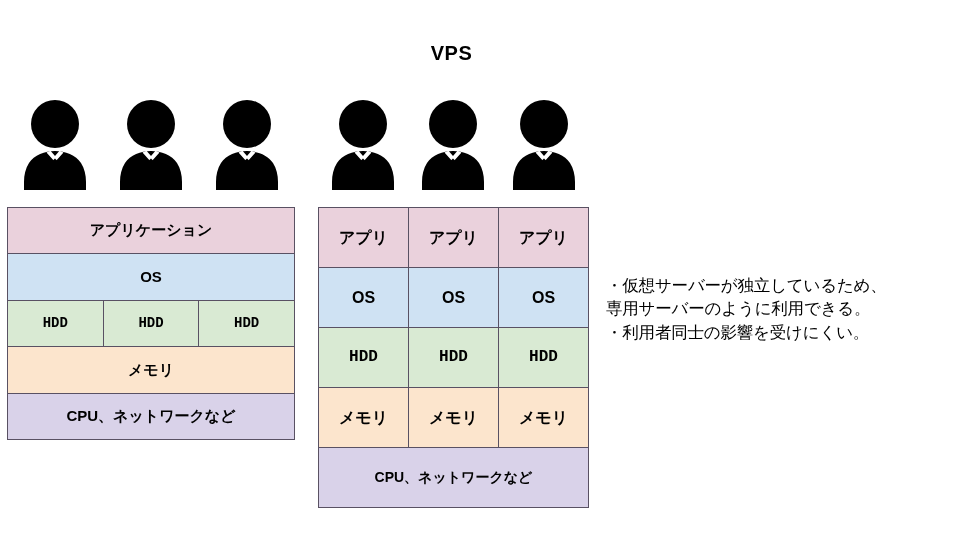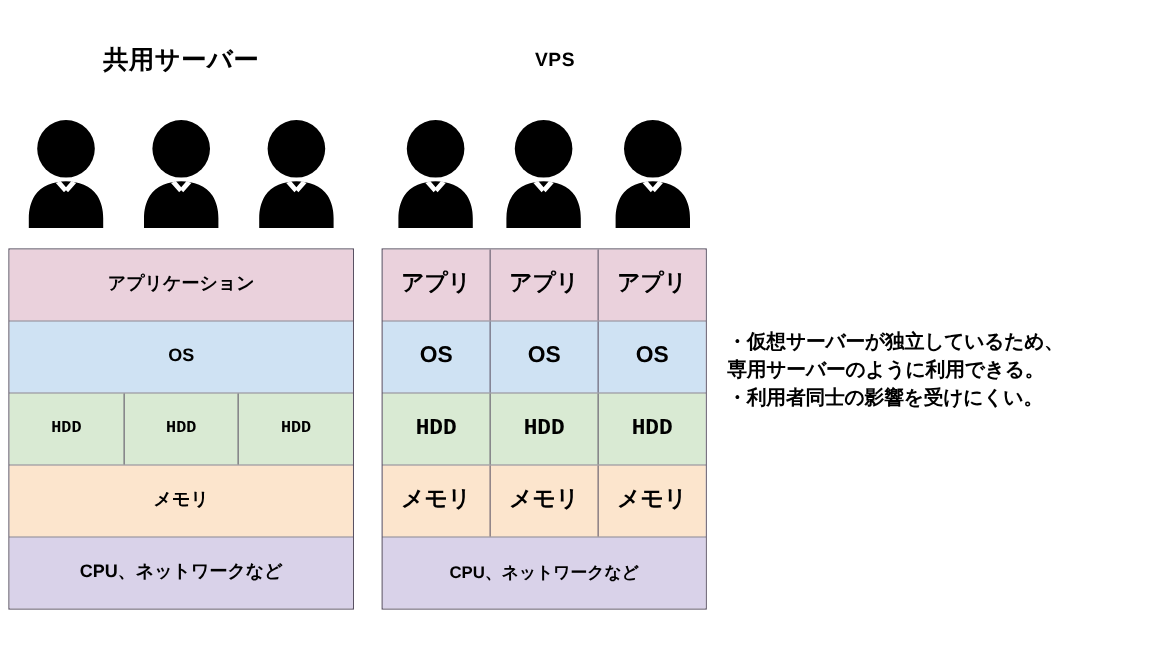--- a/index.html
+++ b/index.html
@@ -31,24 +31,24 @@
     white-space: nowrap;
     letter-spacing: 0.5px;
   }
   #title-shared {
     left: 7px;
     top: 36px;
     width: 288px;
     font-size: 21px;
   }
   #title-vps {
-    left: 327px;
+    left: 316px;
     top: 42px;
     width: 271px;
-    font-size: 16px;
+    font-size: 20px;
   }
 
   
   .people-row {
     position: absolute;
     display: flex;
     justify-content: space-around;
     align-items: flex-end;
   }
   #people-shared {
@@ -76,21 +76,21 @@
     position: absolute;
     border: 1.4px solid #595163;
     box-sizing: border-box;
     display: flex;
     flex-direction: column;
   }
   #stack-shared {
     left: 7px;
     top: 207px;
     width: 288px;
-    height: 301px;
+    height: 233px;
   }
   #stack-vps {
     left: 318px;
     top: 207px;
     width: 271px;
     height: 301px;
   }
   .stack-row {
     flex: 1 1 0;
     display: flex;
@@ -110,50 +110,49 @@
     font-weight: bold;
     font-size: 14px;
     text-align: center;
     line-height: 1.1;
     overflow: hidden;
   }
   .cell:last-child { border-right: none; }
 
   .cell.wide  { font-size: 15px; }
   #stack-shared .cell.span3 { font-size: 15px; }
-  #stack-vps .cell { font-size: 19px; }
+  #stack-vps .cell { font-size: 16px; }
   #stack-vps .cell.span3 { font-size: 14px; }
 
   
   .c-app    { background: #ead1dc; }
   .c-os     { background: #cfe2f3; }
   .c-hdd    { background: #d9ead3; font-family: Liberation Mono, monospace; }
   .c-mem    { background: #fce5cd; }
   .c-cpu    { background: #d9d2e9; }
 
   
   #notes {
     position: absolute;
     left: 606px;
     top: 274px;
     width: 348px;
     font-size: 16.5px;
-    font-weight: bold;
+    font-weight: normal;
     line-height: 1.42;
     color: #000;
     white-space: pre-line;
     letter-spacing: -0.2px;
   }
 </style>
 </head>
 <body>
 
 <div class="stage">
 
-  <div class="col-title" id="title-shared">共用サーバー</div>
 
   <div class="people-row" id="people-shared">
       <div class="person">
         <svg viewBox="0 0 74 92" xmlns="http://www.w3.org/2000/svg" aria-hidden="true">
           <circle cx="37" cy="26" r="24" fill="#000000"></circle>
           <path d="M37 53 C27 53 16 57 11 65 C7.5 70.5 6 77 6 84 L6 92 L68 92 L68 84 C68 77 66.5 70.5 63 65 C58 57 47 53 37 53 Z" fill="#000000"></path>
           <path d="M28.5 54.5 L37 64 L45.5 54.5 L41.5 52.8 L37 58 L32.5 52.8 Z" fill="#ffffff"></path>
           <path d="M37 60.5 L40.2 63.6 L39.2 76 L37 79 L34.8 76 L33.8 63.6 Z" fill="#000000"></path>
         </svg>
       </div>

